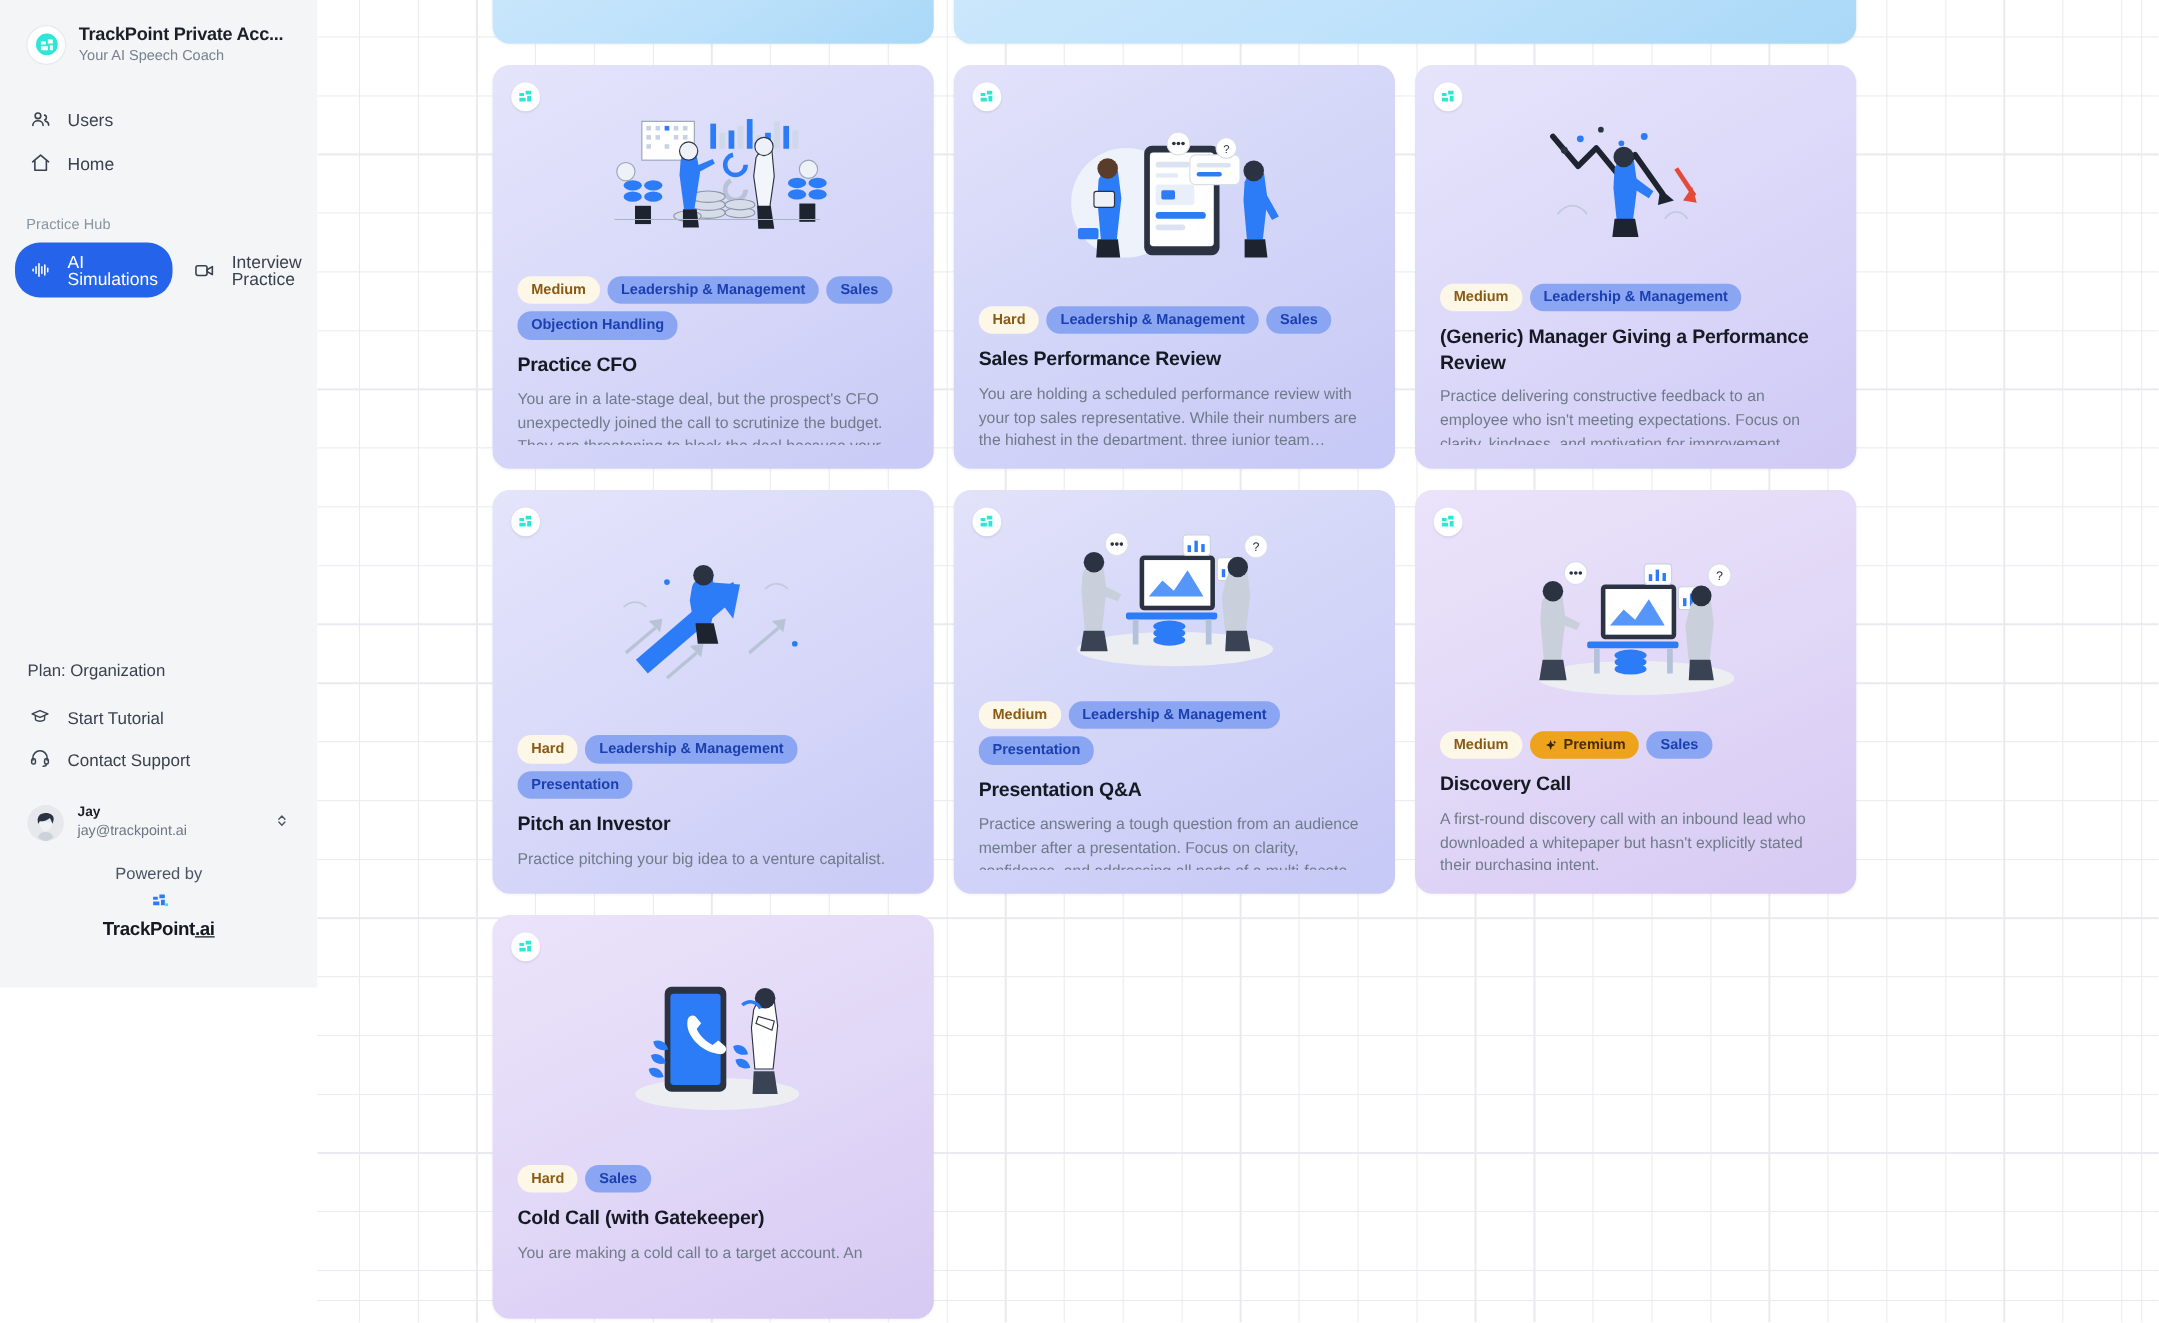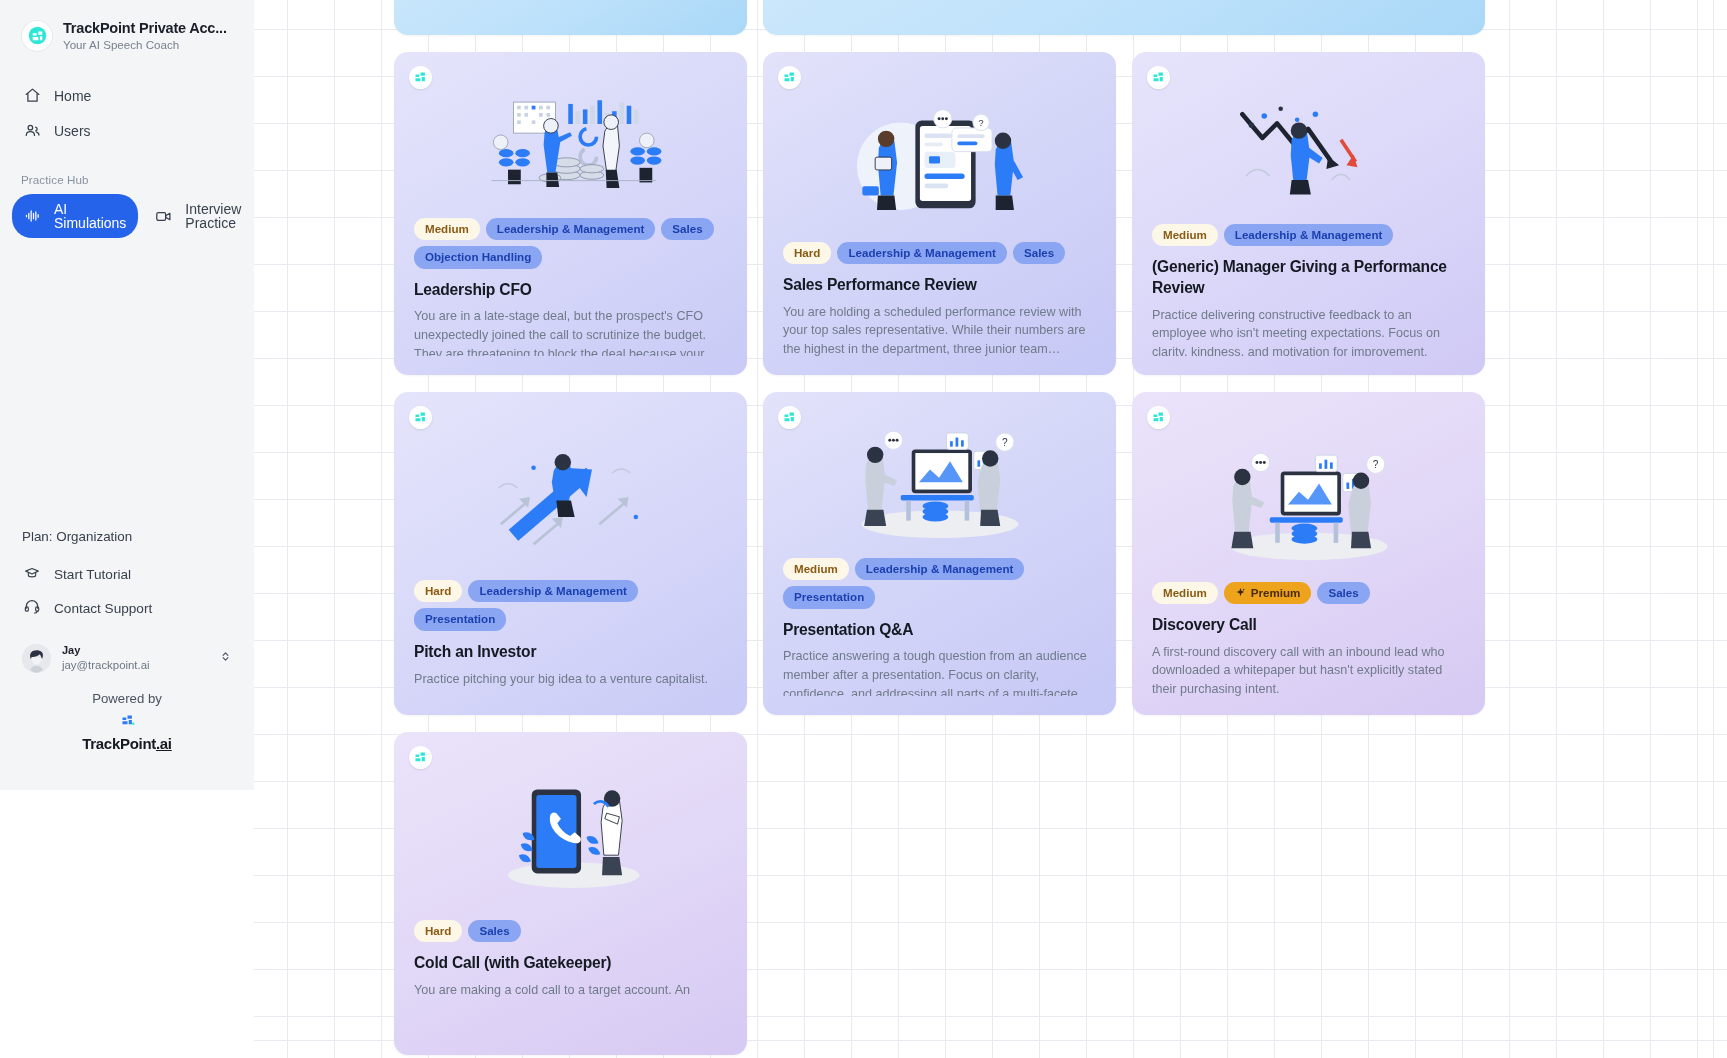--- a/index.html
+++ b/index.html
@@ -107,21 +107,21 @@
     background: #ffffff; display: flex; align-items: center; justify-content: center;
     box-shadow: 0 1px 2px rgba(20,25,50,0.10); z-index: 3;
   }
   .art {
     height: 168px; margin: 1px 0 0 0; border-radius: 12px;
     display: flex; align-items: center; justify-content: center;
     position: relative; overflow: hidden;
   }
   .art.shifted { margin-top: 26px; height: 152px; }
 
-  .tags { display: flex; flex-wrap: wrap; gap: 6px; }
+  .tags { display: flex; flex-wrap: wrap; gap: 6px; margin-top: 12px; }
   .tag {
     font-size: 11.6px; font-weight: 700; border-radius: 11px;
     padding: 4px 11px; line-height: 1.25; white-space: nowrap;
   }
   .tag.diff { background: #fdf7e8; color: #8a5a12; }
   .tag.cat  { background: #8aa6f2; color: #1c3fb0; }
   .tag.prem { background: #eda31b; color: #4a2c05; display:flex; align-items:center; gap:5px; }
 
   .card-title {
     font-size: 15.6px; font-weight: 700; color: #141922;
@@ -153,35 +153,35 @@
       <div class="brand-text">
         <div class="brand-title">TrackPoint Private Acc...</div>
         <div class="brand-sub">Your AI Speech Coach</div>
       </div>
     </div>
 
     <nav class="nav">
       <div class="nav-item">
         <span class="ico">
           <svg width="17" height="17" viewBox="0 0 24 24" fill="none" stroke="#39414e" stroke-width="1.8" stroke-linecap="round" stroke-linejoin="round">
-              <path d="M3 10.5 12 3l9 7.5"></path>
-              <path d="M5.5 9.5V20h13V9.5"></path>
-            </svg>
-        </span>
-        <span>Home</span>
-      </div>
-      <div class="nav-item">
-        <span class="ico">
-          <svg width="17" height="17" viewBox="0 0 24 24" fill="none" stroke="#39414e" stroke-width="1.8" stroke-linecap="round" stroke-linejoin="round">
               <circle cx="9" cy="8" r="3.2"></circle>
               <path d="M3.2 19c0-3.3 2.6-5.4 5.8-5.4s5.8 2.1 5.8 5.4"></path>
               <path d="M16.5 7.2a2.8 2.8 0 0 1 0 5.4M17.5 14.2c2.2.5 3.6 2.1 3.6 4.3"></path>
             </svg>
         </span>
         <span>Users</span>
+      </div>
+      <div class="nav-item">
+        <span class="ico">
+          <svg width="17" height="17" viewBox="0 0 24 24" fill="none" stroke="#39414e" stroke-width="1.8" stroke-linecap="round" stroke-linejoin="round">
+              <path d="M3 10.5 12 3l9 7.5"></path>
+              <path d="M5.5 9.5V20h13V9.5"></path>
+            </svg>
+        </span>
+        <span>Home</span>
       </div>
     </nav>
 
     <div class="nav-section">Practice Hub</div>
 
     <div class="nav-group">
       <div class="nav-item active">
         <span class="ico">
           <svg width="17" height="16" viewBox="0 0 24 24" fill="none" stroke="#ffffff" stroke-width="1.9" stroke-linecap="round">
               <path d="M3 11v2M6.5 8v8M10 4.5v15M13.5 8v8M17 6v12M20.5 10v4"></path>
@@ -350,21 +350,21 @@
               </g>
             <path d="M28 104h180" stroke="#aab3c4" stroke-width="1"></path>
           </svg>
         </div>
         <div class="tags">
           <span class="tag diff">Medium</span>
           <span class="tag cat">Leadership &amp; Management</span>
           <span class="tag cat">Sales</span>
           <span class="tag cat">Objection Handling</span>
         </div>
-        <div class="card-title">Leadership CFO</div>
+        <div class="card-title">Practice CFO</div>
         <div class="card-desc clamp3">You are in a late-stage deal, but the prospect's CFO unexpectedly joined the call to scrutinize the budget. They are threatening to block the deal because your price is…</div>
       </div>
 
       <div class="card v2 card-h2">
         <div class="card-badge">
           <svg width="15" height="15" viewBox="0 0 24 24">
               <path d="M4 7h6v4H4zM12 4h7v5h-7zM4 13h8v5H4zM14 11h5v7h-5z" fill="#2ee6d6"></path>
             </svg>
         </div>
         <div class="art shifted">

